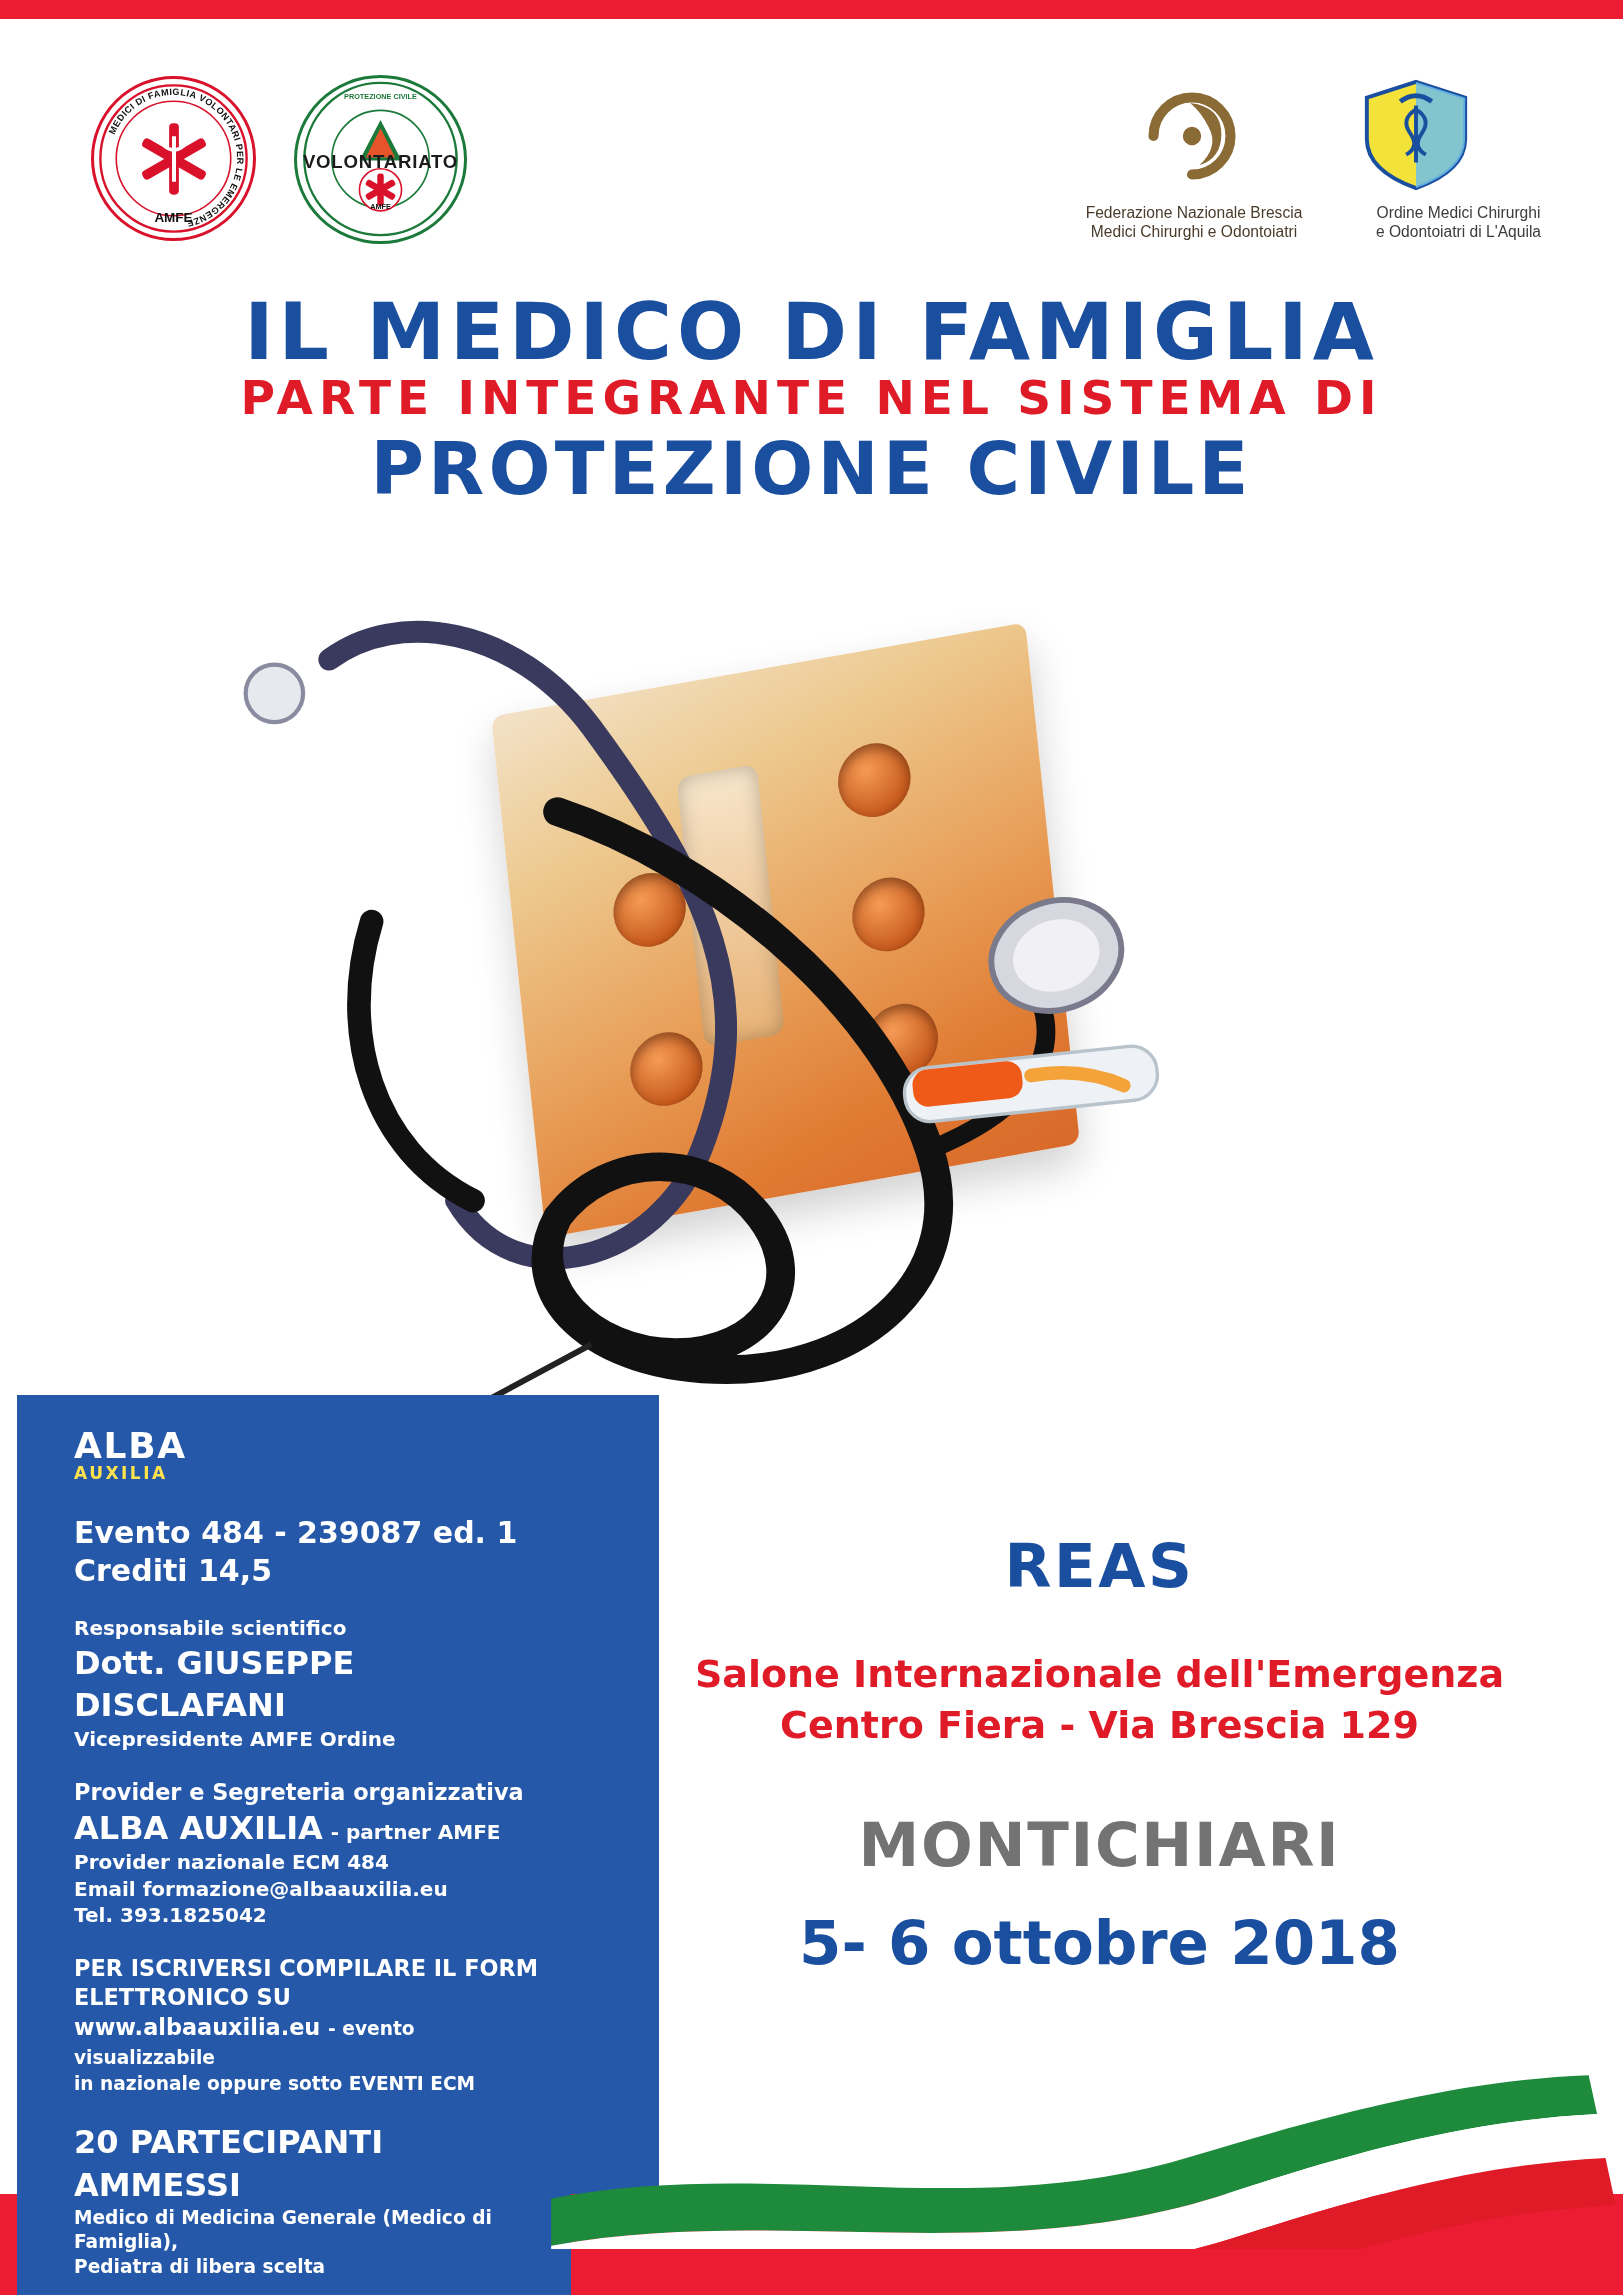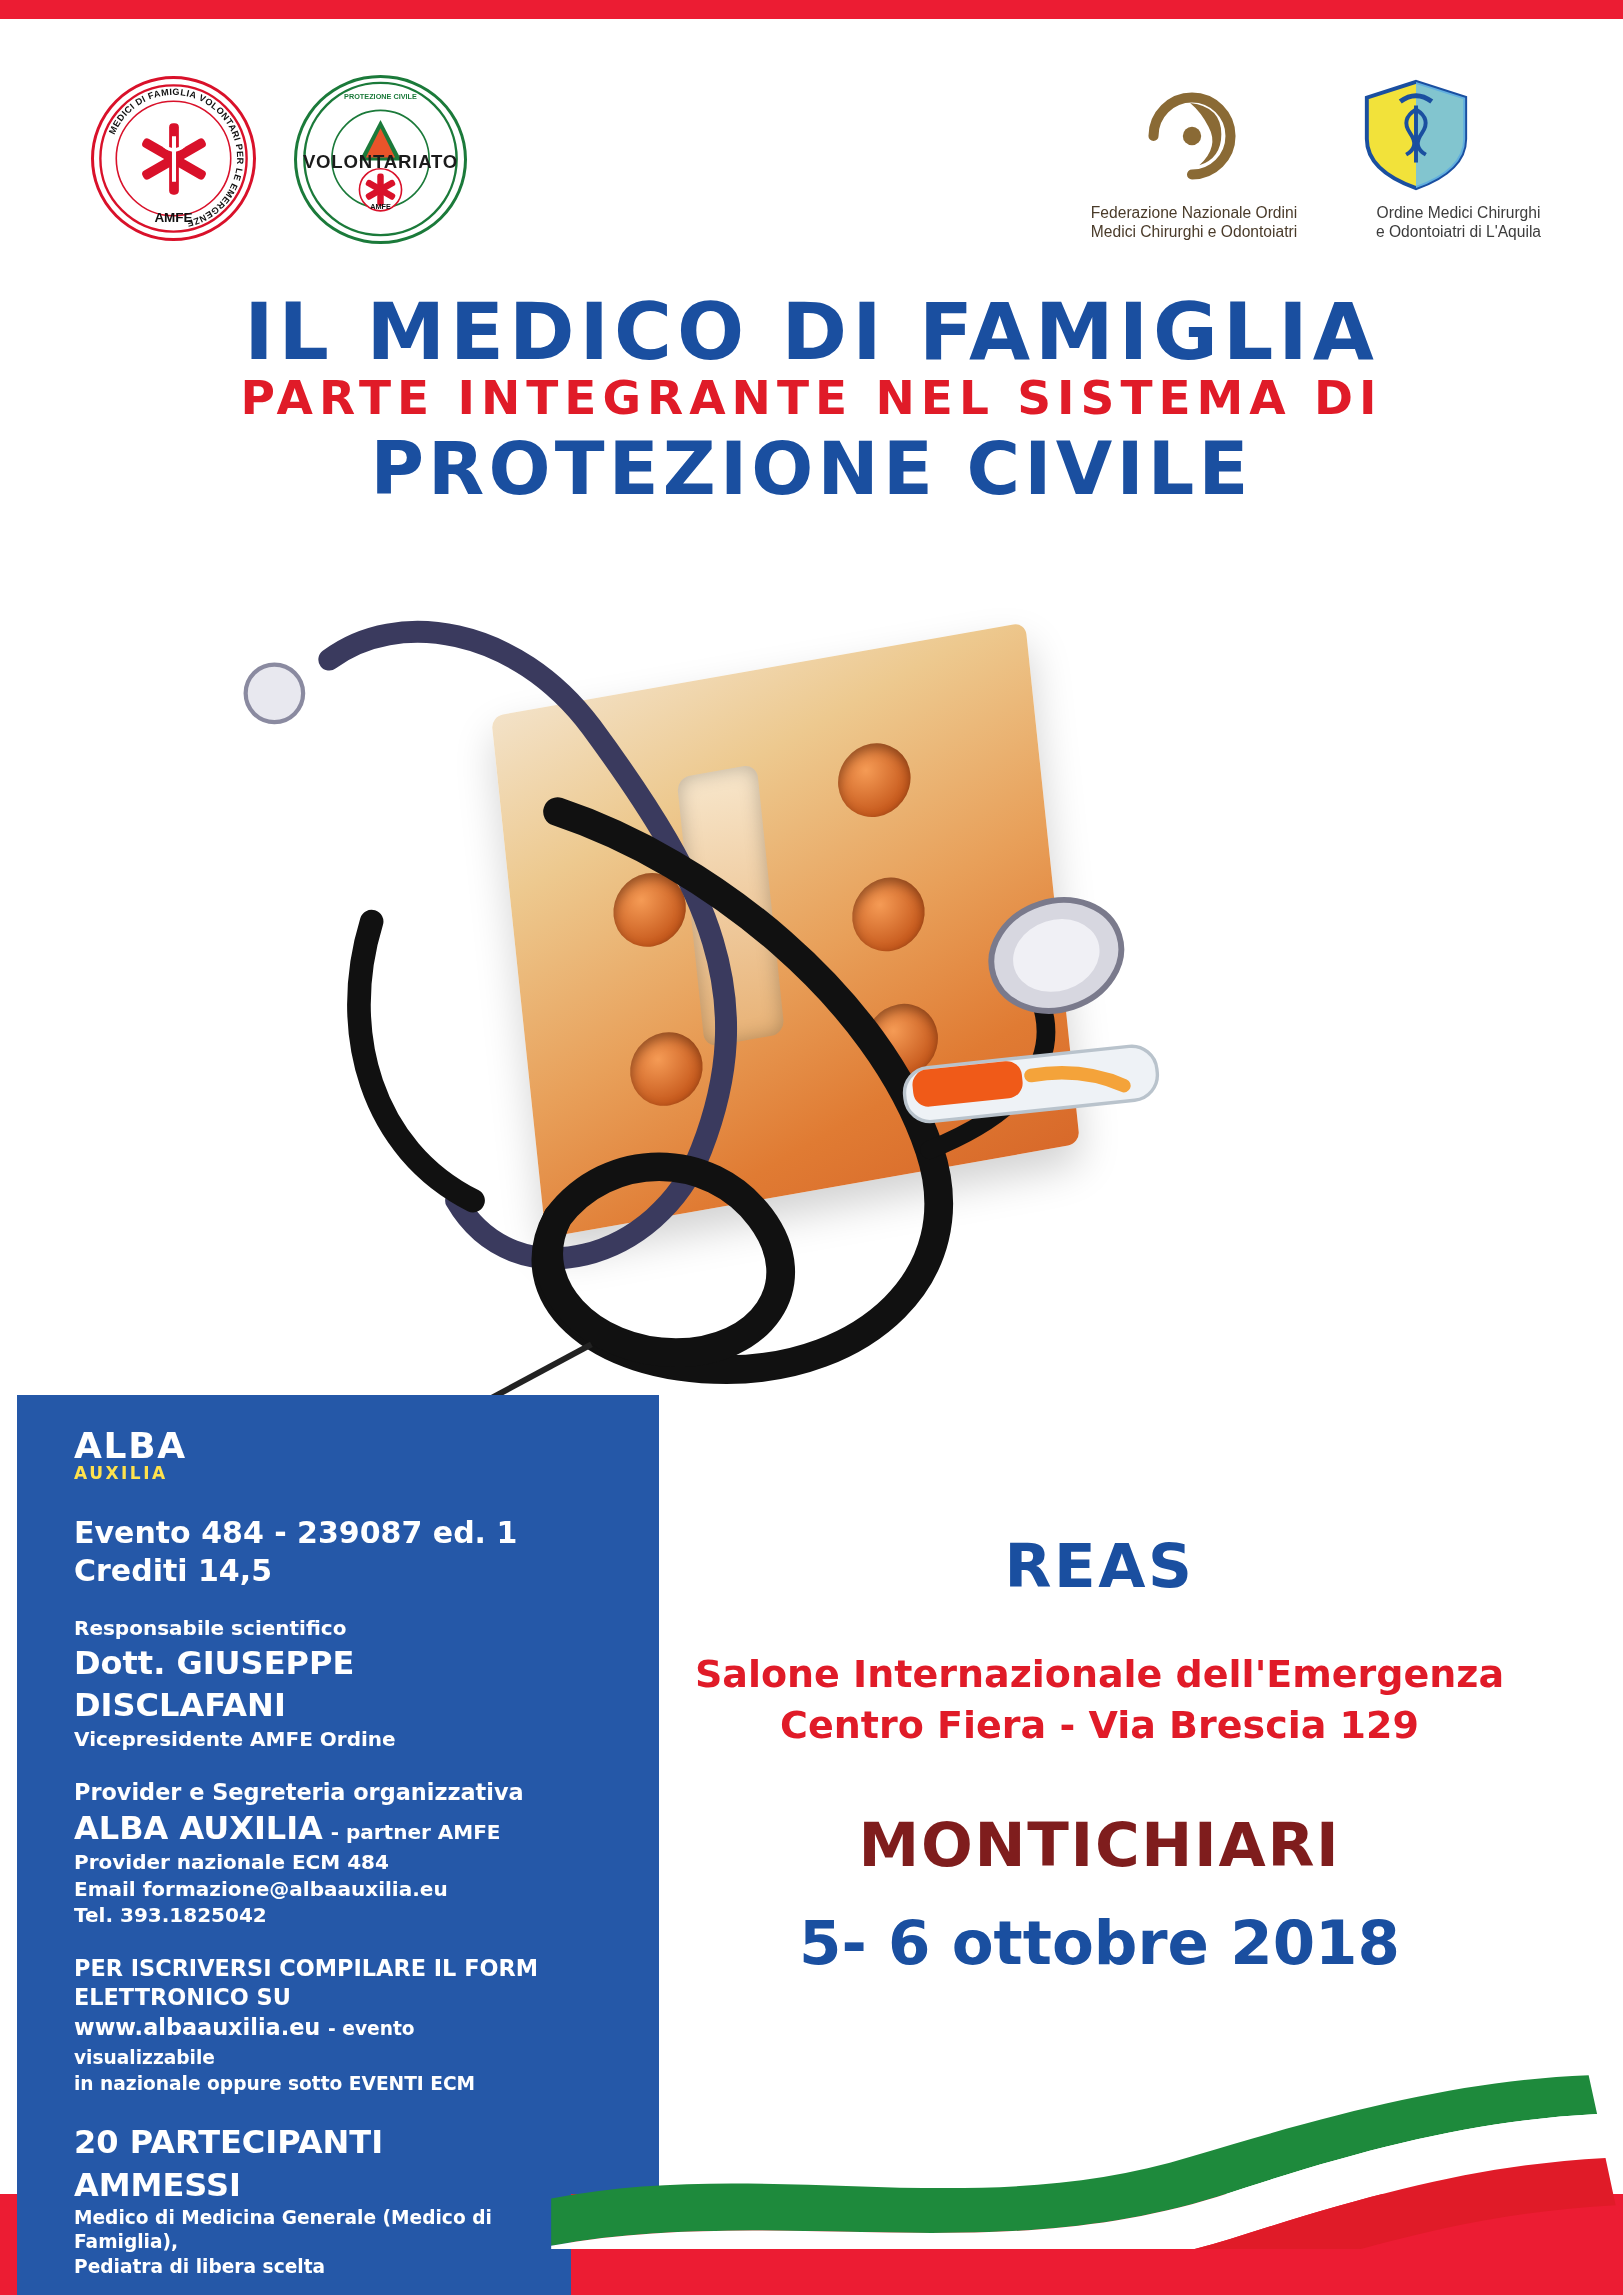--- a/index.html
+++ b/index.html
@@ -242,21 +242,21 @@
     line-height: 1.33;
   }
   .city {
     position: absolute;
     left: 592px; top: 1809px;
     width: 1015px;
     text-align: center;
     font-family: "DejaVu Sans", sans-serif;
     font-size: 61px;
     font-weight: bold;
-    color: #7f1d1d;
+    color: #737373;
     letter-spacing: 1.7px;
   }
   .dates {
     position: absolute;
     left: 592px; top: 1907px;
     width: 1015px;
     text-align: center;
     font-family: "DejaVu Sans", sans-serif;
     font-size: 61px;
     font-weight: bold;
@@ -345,21 +345,21 @@
       <path d="M60 6 L110 22 V64 q0 32 -50 50 Z" fill="#6fc0ea" opacity="0.85"></path>
       <g stroke="#1a4fa0" stroke-width="4" fill="none">
         <path d="M60 30 v58"></path>
         <path d="M60 34 q-16 10 -6 24 q10 14 -4 22"></path>
         <path d="M60 34 q16 10 6 24 q-10 14 4 22"></path>
       </g>
       <path d="M44 26 q16 -12 32 0" stroke="#1a4fa0" stroke-width="5" fill="none"></path>
     </svg>
 
     <div class="logo-caption cap-fnomceo">
-      <div>Federazione Nazionale Ordini</div>
+      <div>Federazione Nazionale Brescia</div>
       <div>Medici Chirurghi e Odontoiatri</div>
     </div>
     <div class="logo-caption cap-ordine">
       <div>Ordine Medici Chirurghi</div>
       <div>e Odontoiatri di L'Aquila</div>
     </div>
   </div>
 
   <div class="headline">
     <div class="h-line1">IL MEDICO DI FAMIGLIA</div>

